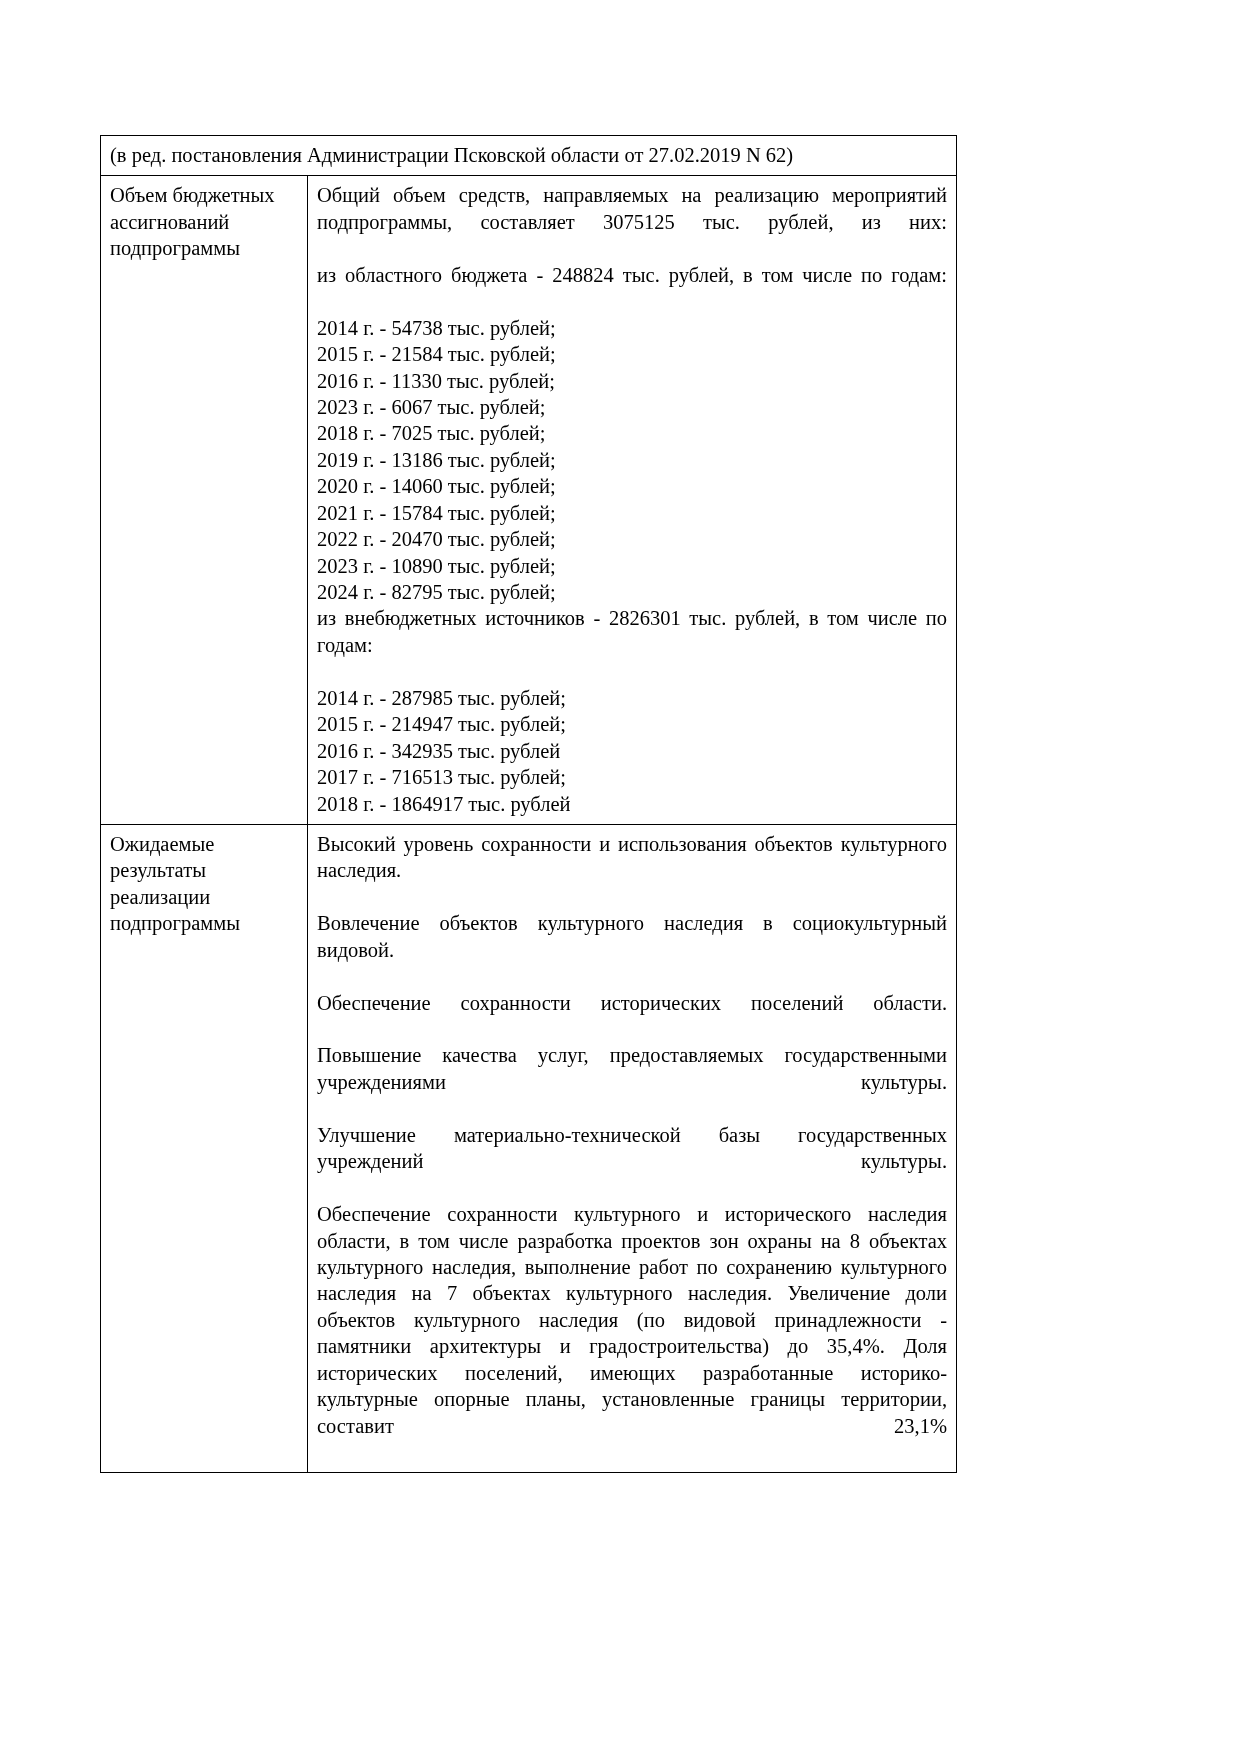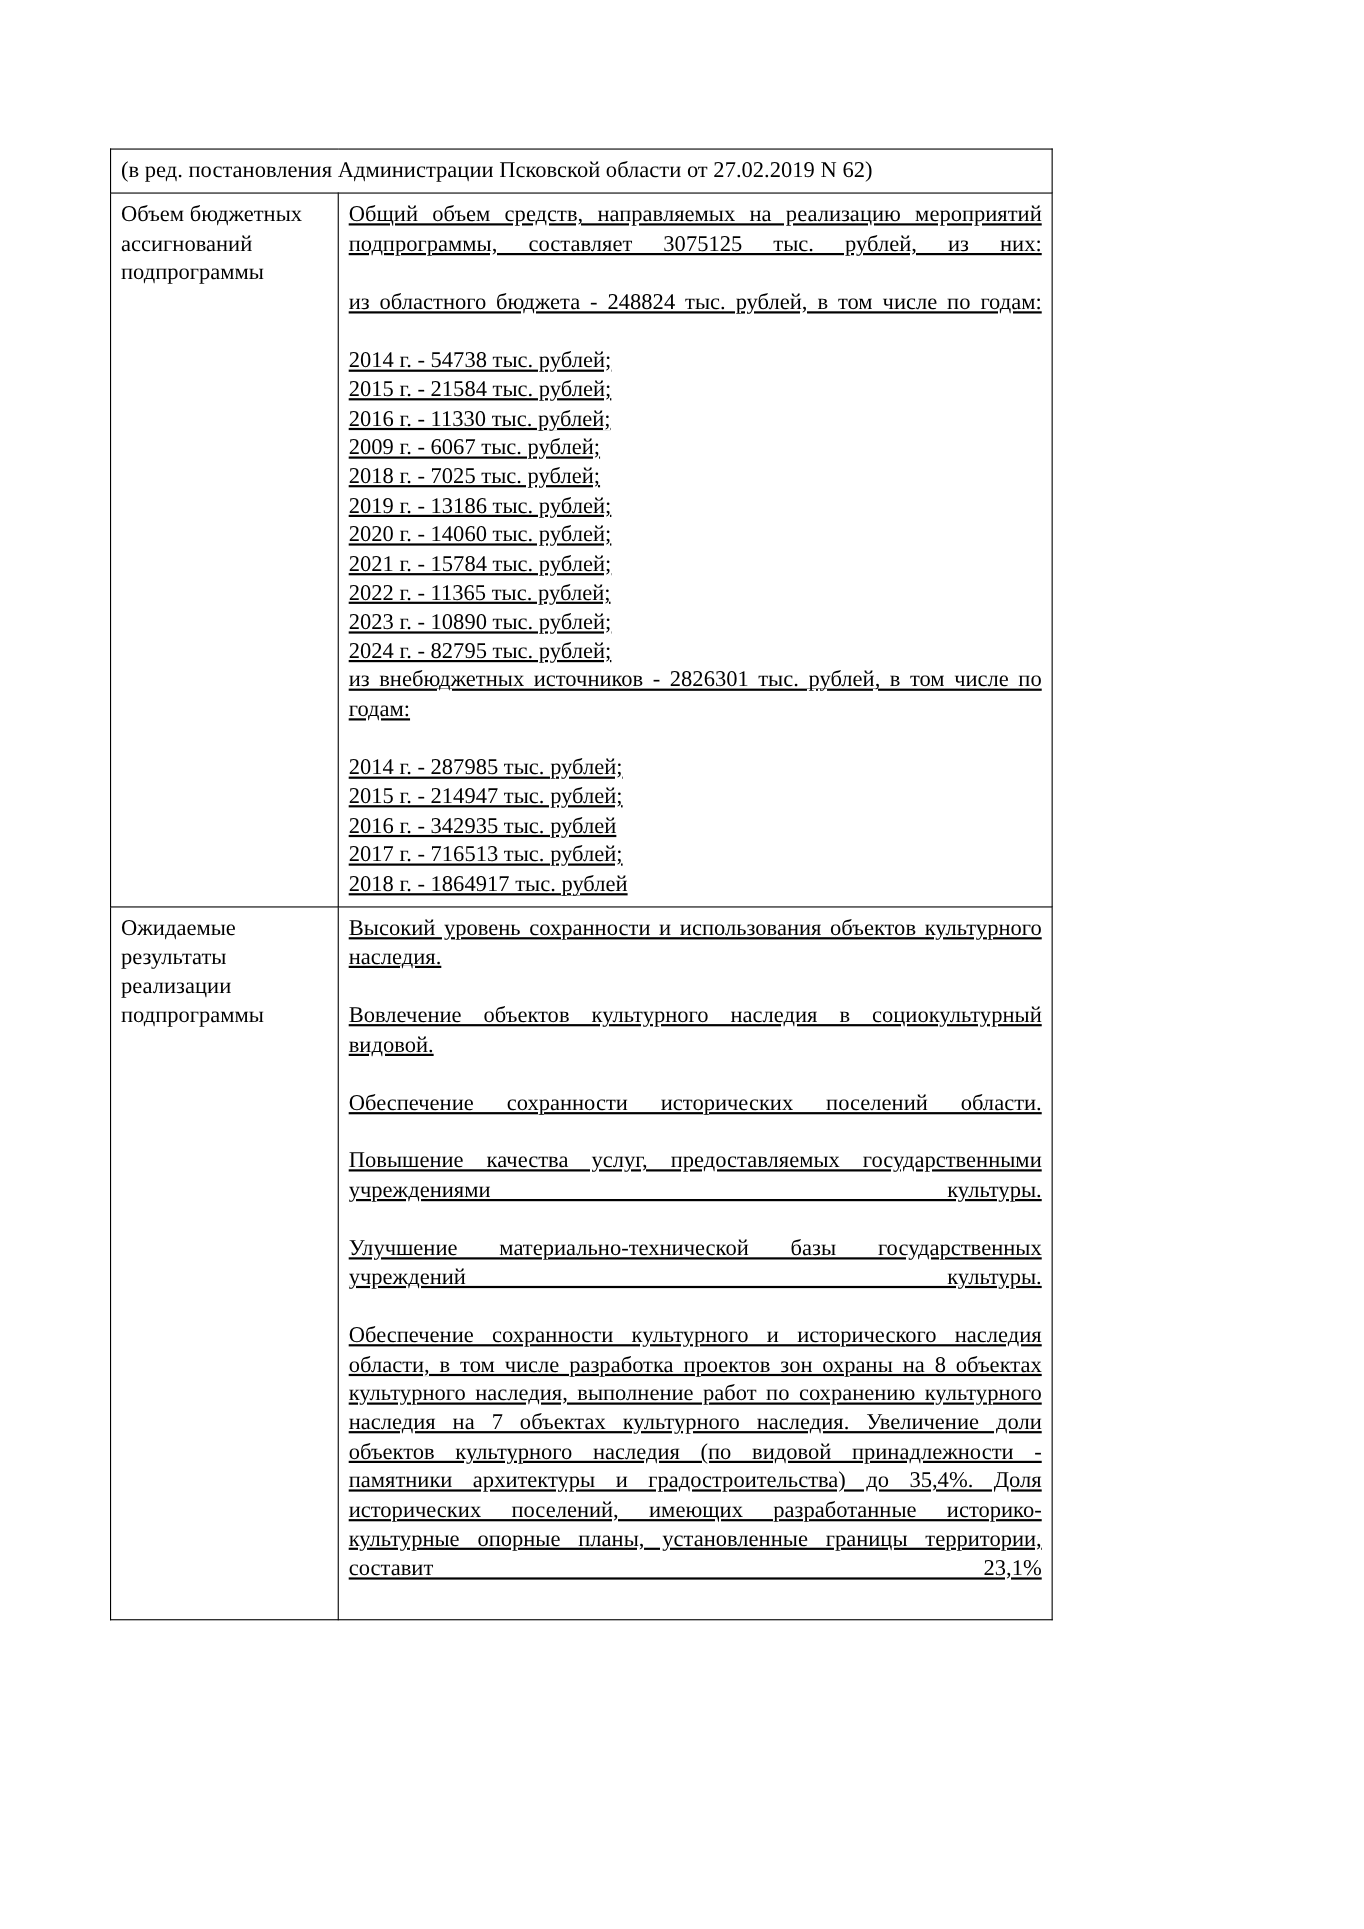--- a/index.html
+++ b/index.html
@@ -42,21 +42,20 @@
   col.c-body  { width: 649px; }
 
   td.label-cell {
     text-align: left;
     hyphens: none;
   }
 
   td.body-cell {
     text-align: justify;
     text-justify: inter-word;
-    text-decoration: underline;
   }
 
   td.note-cell {
     text-align: justify;
     text-justify: inter-word;
   }
 
   .lbl-line { display: block; white-space: nowrap; }
 
   .plain-line {
@@ -114,26 +113,26 @@
         </td>
         <td class="body-cell">
 
           <span class="just-para">Общий объем средств, направляемых на реализацию мероприятий подпрограммы, составляет 3075125 тыс. рублей, из них:</span>
 
           <span class="just-para">из областного бюджета - 248824 тыс. рублей, в том числе по годам:</span>
 
           <span class="plain-line">2014 г. - 54738 тыс. рублей;</span>
           <span class="plain-line">2015 г. - 21584 тыс. рублей;</span>
           <span class="plain-line">2016 г. - 11330 тыс. рублей;</span>
-          <span class="plain-line">2009 г. - 6067 тыс. рублей;</span>
+          <span class="plain-line">2023 г. - 6067 тыс. рублей;</span>
           <span class="plain-line">2018 г. - 7025 тыс. рублей;</span>
           <span class="plain-line">2019 г. - 13186 тыс. рублей;</span>
           <span class="plain-line">2020 г. - 14060 тыс. рублей;</span>
           <span class="plain-line">2021 г. - 15784 тыс. рублей;</span>
-          <span class="plain-line">2022 г. - 11365 тыс. рублей;</span>
+          <span class="plain-line">2022 г. - 20470 тыс. рублей;</span>
           <span class="plain-line">2023 г. - 10890 тыс. рублей;</span>
           <span class="plain-line">2024 г. - 82795 тыс. рублей;</span>
 
           <span class="just-para">из внебюджетных источников - 2826301 тыс. рублей, в том числе по годам:</span>
 
           <span class="plain-line">2014 г. - 287985 тыс. рублей;</span>
           <span class="plain-line">2015 г. - 214947 тыс. рублей;</span>
           <span class="plain-line">2016 г. - 342935 тыс. рублей</span>
           <span class="plain-line">2017 г. - 716513 тыс. рублей;</span>
           <span class="plain-line">2018 г. - 1864917 тыс. рублей</span>

